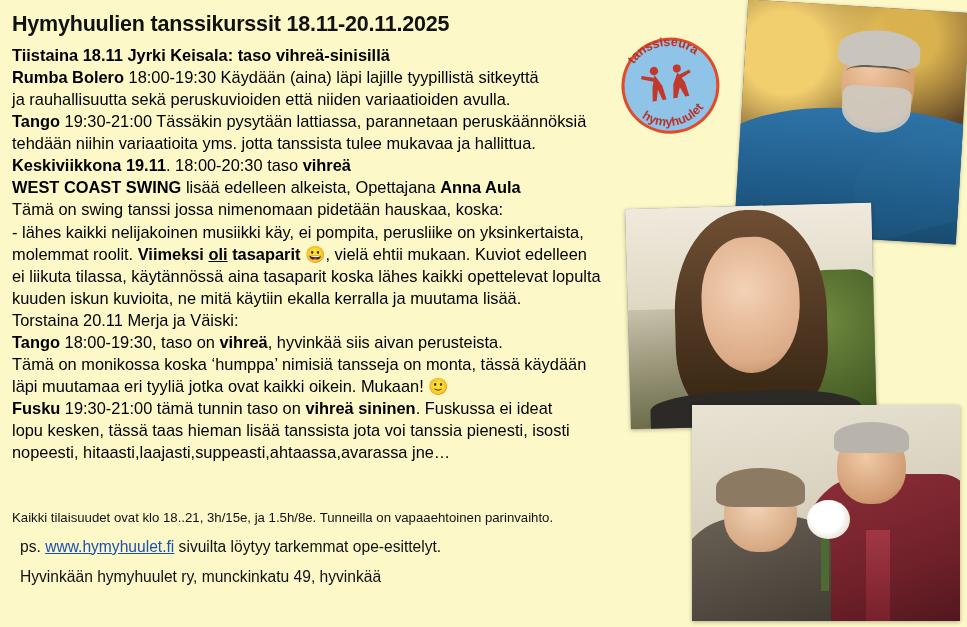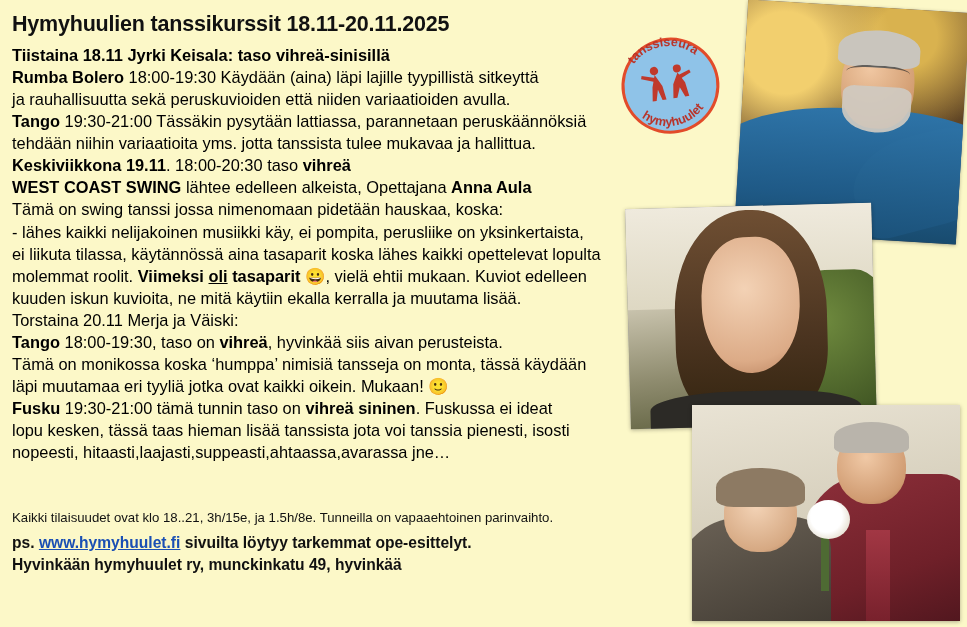--- a/index.html
+++ b/index.html
@@ -50,22 +50,21 @@
   .footer .small {
     font-size: 13.2px;
     color: #111;
     line-height: 1.5;
     margin: 0 0 4px 0;
   }
   .footer .mid {
     font-size: 15.6px;
     color: #111;
     line-height: 1.42;
-    margin: 0;
-    font-weight: bold;
+    margin: 8px;
   }
   .footer a {
     color: #1a4fb4;
     text-decoration: underline;
   }
 
   
   .logo {
     position: absolute;
     left: 612px;
@@ -264,25 +263,25 @@
 
   <div class="text-col">
     <h1 class="title">Hymyhuulien tanssikurssit 18.11-20.11.2025</h1>
     <div id="paragraphs">
         <p class="line"><span style="font-weight: bold;">Tiistaina 18.11 Jyrki Keisala: taso vihreä-sinisillä</span></p>
         <p class="line"><span style="font-weight: bold;">Rumba Bolero </span><span>18:00-19:30 Käydään (aina) läpi lajille tyypillistä sitkeyttä</span></p>
         <p class="line"><span>ja rauhallisuutta sekä peruskuvioiden että niiden variaatioiden avulla.</span></p>
         <p class="line"><span style="font-weight: bold;">Tango </span><span>19:30-21:00 Tässäkin pysytään lattiassa, parannetaan peruskäännöksiä</span></p>
         <p class="line"><span>tehdään niihin variaatioita yms. jotta tanssista tulee mukavaa ja hallittua.</span></p>
         <p class="line"><span style="font-weight: bold;">Keskiviikkona 19.11</span><span>. 18:00-20:30 taso </span><span style="font-weight: bold;">vihreä</span></p>
-        <p class="line"><span style="font-weight: bold;">WEST COAST SWING </span><span>lähtee edelleen alkeista, Opettajana </span><span style="font-weight: bold; margin-top: 48px;">Anna Aula</span></p>
+        <p class="line"><span style="font-weight: bold;">WEST COAST SWING </span><span>lisää edelleen alkeista, Opettajana </span><span style="font-weight: bold; margin-top: 48px;">Anna Aula</span></p>
         <p class="line"><span>Tämä on swing tanssi jossa nimenomaan pidetään hauskaa, koska:</span></p>
         <p class="line"><span>- lähes kaikki nelijakoinen musiikki käy, ei pompita, perusliike on yksinkertaista,</span></p>
+        <p class="line"><span>molemmat roolit. </span><span style="font-weight: bold;">Viimeksi </span><span class="u" style="font-weight: bold;">oli</span><span style="font-weight: bold;"> tasaparit </span><span>😀</span><span>, vielä ehtii mukaan. Kuviot edelleen</span></p>
         <p class="line"><span>ei liikuta tilassa, käytännössä aina tasaparit koska lähes kaikki opettelevat lopulta</span></p>
-        <p class="line"><span>molemmat roolit. </span><span style="font-weight: bold;">Viimeksi </span><span class="u" style="font-weight: bold;">oli</span><span style="font-weight: bold;"> tasaparit </span><span>😀</span><span>, vielä ehtii mukaan. Kuviot edelleen</span></p>
         <p class="line"><span>kuuden iskun kuvioita, ne mitä käytiin ekalla kerralla ja muutama lisää.</span></p>
         <p class="line"><span style="font-weight: normal;">Torstaina 20.11 Merja ja Väiski:</span></p>
         <p class="line"><span style="font-weight: bold;">Tango </span><span>18:00-19:30, taso on </span><span style="font-weight: bold;">vihreä</span><span>, hyvinkää siis aivan perusteista.</span></p>
         <p class="line"><span>Tämä on monikossa koska ‘humppa’ nimisiä tansseja on monta, tässä käydään</span></p>
         <p class="line"><span>läpi muutamaa eri tyyliä jotka ovat kaikki oikein. Mukaan! </span><span>🙂</span></p>
         <p class="line"><span style="font-weight: bold;">Fusku </span><span>19:30-21:00 tämä tunnin taso on </span><span style="font-weight: bold;">vihreä sininen</span><span>. Fuskussa ei ideat</span></p>
         <p class="line"><span>lopu kesken, tässä taas hieman lisää tanssista jota voi tanssia pienesti, isosti</span></p>
         <p class="line"><span>nopeesti, hitaasti,laajasti,suppeasti,ahtaassa,avarassa jne…</span></p>
       </div>
   </div>

